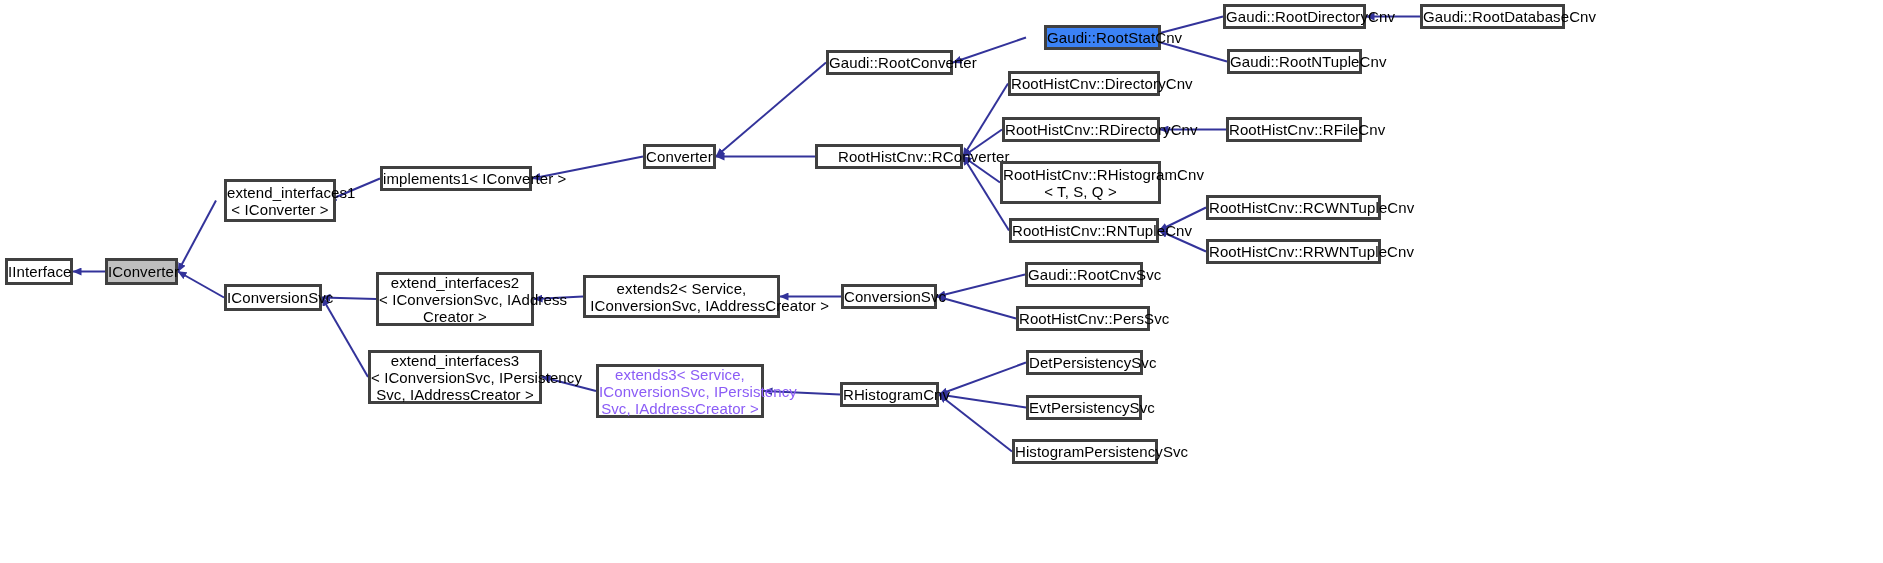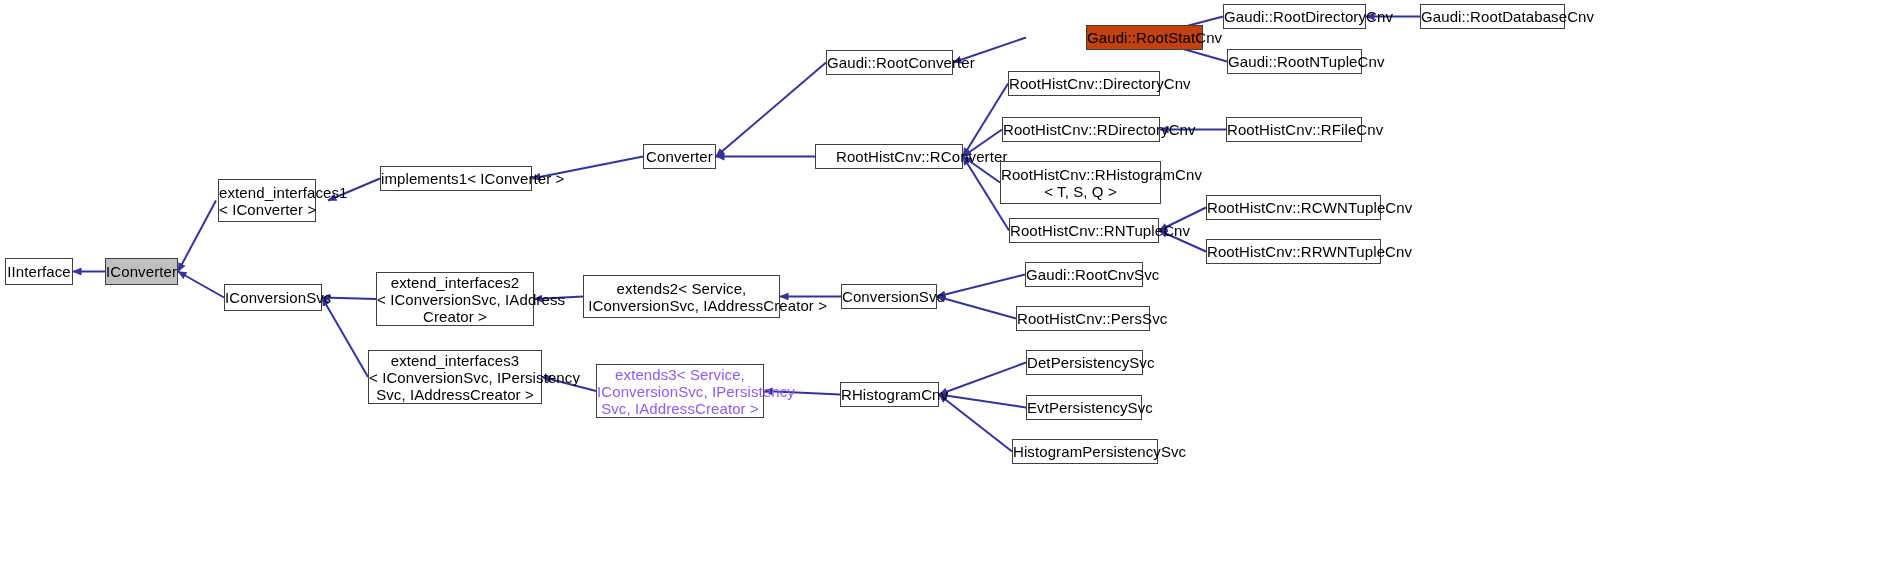--- a/index.html
+++ b/index.html
@@ -18,21 +18,21 @@
   svg#edges {
     position: absolute;
     left: 0;
     top: 0;
     width: 1883px;
     height: 563px;
   }
   .node {
     position: absolute;
     box-sizing: border-box;
-    border: 1px solid #737373;
+    border: 3px solid #737373;
     background: #ffffff;
     color: #000000;
     font-size: 15px;
     line-height: 17px;
     display: flex;
     align-items: center;
     justify-content: center;
     text-align: center;
     white-space: pre;
     letter-spacing: 0.1px;
@@ -83,40 +83,40 @@
       <line x1="1223" y1="16.5" x2="1143" y2="37.5" stroke="#33339a" stroke-width="2" marker-end="url(#arrowhead)"></line>
       <line x1="1227" y1="61.5" x2="1143" y2="37.5" stroke="#33339a" stroke-width="2" marker-end="url(#arrowhead)"></line>
       <line x1="1226" y1="129.5" x2="1160" y2="129.5" stroke="#33339a" stroke-width="2" marker-end="url(#arrowhead)"></line>
       <line x1="1206" y1="207.5" x2="1159" y2="230.5" stroke="#33339a" stroke-width="2" marker-end="url(#arrowhead)"></line>
       <line x1="1206" y1="251.5" x2="1159" y2="230.5" stroke="#33339a" stroke-width="2" marker-end="url(#arrowhead)"></line>
       <line x1="1420" y1="16.5" x2="1366" y2="16.5" stroke="#33339a" stroke-width="2" marker-end="url(#arrowhead)"></line>
     </svg>
 <div class="node" style="left: 5px; top: 258px; width: 68px; height: 27px; border-color: rgb(64, 64, 64); color: rgb(0, 0, 0); background: rgb(255, 255, 255);"><span class="node-label">IInterface</span></div>
     <div class="node highlight" style="left: 105px; top: 258px; width: 73px; height: 27px; border-color: rgb(64, 64, 64); color: rgb(0, 0, 0); background: rgb(191, 191, 191);"><span class="node-label">IConverter</span></div>
     <div class="node" style="left: 224px; top: 284px; width: 98px; height: 27px; border-color: rgb(64, 64, 64); color: rgb(0, 0, 0); background: rgb(255, 255, 255);"><span class="node-label">IConversionSvc</span></div>
-    <div class="node" style="left: 218px; top: 179px; width: 98px; height: 43px; border-color: rgb(64, 64, 64); color: rgb(0, 0, 0); background: rgb(255, 255, 255);"><span class="node-label">extend_interfaces1
+    <div class="node" style="left: 224px; top: 179px; width: 112px; height: 43px; border-color: rgb(64, 64, 64); color: rgb(0, 0, 0); background: rgb(255, 255, 255);"><span class="node-label">extend_interfaces1
 &lt; IConverter &gt;</span></div>
     <div class="node" style="left: 376px; top: 272px; width: 158px; height: 54px; border-color: rgb(64, 64, 64); color: rgb(0, 0, 0); background: rgb(255, 255, 255);"><span class="node-label">extend_interfaces2
 &lt; IConversionSvc, IAddress
 Creator &gt;</span></div>
     <div class="node" style="left: 368px; top: 350px; width: 174px; height: 54px; border-color: rgb(64, 64, 64); color: rgb(0, 0, 0); background: rgb(255, 255, 255);"><span class="node-label">extend_interfaces3
 &lt; IConversionSvc, IPersistency
 Svc, IAddressCreator &gt;</span></div>
     <div class="node" style="left: 380px; top: 166px; width: 152px; height: 25px; border-color: rgb(64, 64, 64); color: rgb(0, 0, 0); background: rgb(255, 255, 255);"><span class="node-label">implements1&lt; IConverter &gt;</span></div>
     <div class="node" style="left: 583px; top: 275px; width: 197px; height: 43px; border-color: rgb(64, 64, 64); color: rgb(0, 0, 0); background: rgb(255, 255, 255);"><span class="node-label">extends2&lt; Service,
  IConversionSvc, IAddressCreator &gt;</span></div>
     <div class="node" style="left: 596px; top: 364px; width: 168px; height: 54px; border-color: rgb(64, 64, 64); color: #8b5cf6; background: rgb(255, 255, 255);"><span class="node-label">extends3&lt; Service,
 IConversionSvc, IPersistency
 Svc, IAddressCreator &gt;</span></div>
     <div class="node" style="left: 643px; top: 144px; width: 73px; height: 25px; border-color: rgb(64, 64, 64); color: rgb(0, 0, 0); background: rgb(255, 255, 255);"><span class="node-label">Converter</span></div>
     <div class="node" style="left: 841px; top: 284px; width: 96px; height: 25px; border-color: rgb(64, 64, 64); color: rgb(0, 0, 0); background: rgb(255, 255, 255);"><span class="node-label">ConversionSvc</span></div>
     <div class="node" style="left: 840px; top: 382px; width: 99px; height: 25px; border-color: rgb(64, 64, 64); color: rgb(0, 0, 0); background: rgb(255, 255, 255);"><span class="node-label">RHistogramCnv</span></div>
     <div class="node" style="left: 826px; top: 50px; width: 127px; height: 25px; border-color: rgb(64, 64, 64); color: rgb(0, 0, 0); background: rgb(255, 255, 255);"><span class="node-label">Gaudi::RootConverter</span></div>
     <div class="node" style="left: 815px; top: 144px; width: 148px; height: 25px; border-color: rgb(64, 64, 64); color: rgb(0, 0, 0); background: rgb(255, 255, 255); padding-left: 20px;"><span class="node-label">RootHistCnv::RConverter</span></div>
-    <div class="node" style="left: 1086px; top: 25px; width: 117px; height: 25px; border-color: rgb(64, 64, 64); color: rgb(0, 0, 0); background: #c2410c; justify-content: center;"><span class="node-label">Gaudi::RootStatCnv</span></div>
+    <div class="node" style="left: 1044px; top: 25px; width: 117px; height: 25px; border-color: rgb(64, 64, 64); color: rgb(0, 0, 0); background: #3b82f6; justify-content: center;"><span class="node-label">Gaudi::RootStatCnv</span></div>
     <div class="node" style="left: 1008px; top: 71px; width: 152px; height: 25px; border-color: rgb(64, 64, 64); color: rgb(0, 0, 0); background: rgb(255, 255, 255);"><span class="node-label">RootHistCnv::DirectoryCnv</span></div>
     <div class="node" style="left: 1002px; top: 117px; width: 158px; height: 25px; border-color: rgb(64, 64, 64); color: rgb(0, 0, 0); background: rgb(255, 255, 255); justify-content: flex-end;"><span class="node-label">RootHistCnv::RDirectoryCnv</span></div>
     <div class="node" style="left: 1000px; top: 161px; width: 161px; height: 43px; border-color: rgb(64, 64, 64); color: rgb(0, 0, 0); background: rgb(255, 255, 255);"><span class="node-label">RootHistCnv::RHistogramCnv
 &lt; T, S, Q &gt;</span></div>
     <div class="node" style="left: 1009px; top: 218px; width: 150px; height: 25px; border-color: rgb(64, 64, 64); color: rgb(0, 0, 0); background: rgb(255, 255, 255);"><span class="node-label">RootHistCnv::RNTupleCnv</span></div>
     <div class="node" style="left: 1025px; top: 262px; width: 118px; height: 25px; border-color: rgb(64, 64, 64); color: rgb(0, 0, 0); background: rgb(255, 255, 255);"><span class="node-label">Gaudi::RootCnvSvc</span></div>
     <div class="node" style="left: 1016px; top: 306px; width: 134px; height: 25px; border-color: rgb(64, 64, 64); color: rgb(0, 0, 0); background: rgb(255, 255, 255);"><span class="node-label">RootHistCnv::PersSvc</span></div>
     <div class="node" style="left: 1026px; top: 350px; width: 117px; height: 25px; border-color: rgb(64, 64, 64); color: rgb(0, 0, 0); background: rgb(255, 255, 255);"><span class="node-label">DetPersistencySvc</span></div>
     <div class="node" style="left: 1026px; top: 395px; width: 116px; height: 25px; border-color: rgb(64, 64, 64); color: rgb(0, 0, 0); background: rgb(255, 255, 255);"><span class="node-label">EvtPersistencySvc</span></div>
     <div class="node" style="left: 1012px; top: 439px; width: 146px; height: 25px; border-color: rgb(64, 64, 64); color: rgb(0, 0, 0); background: rgb(255, 255, 255);"><span class="node-label">HistogramPersistencySvc</span></div>

